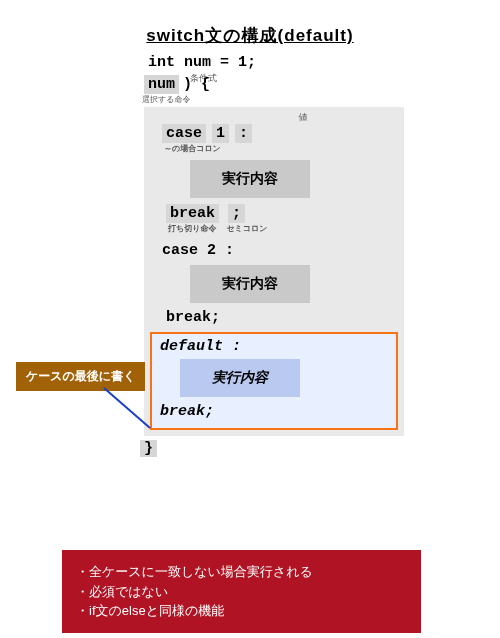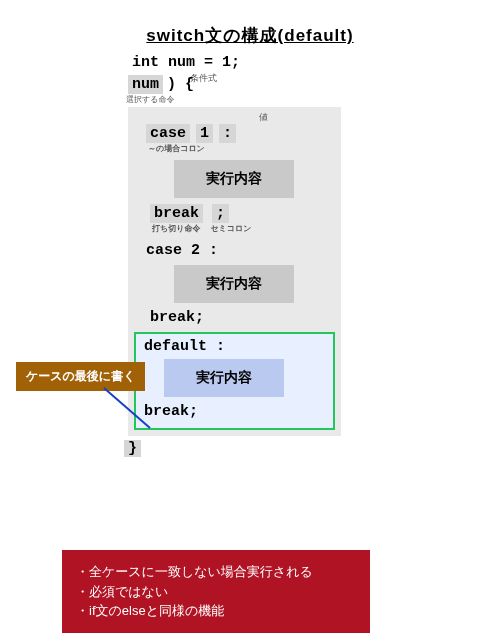--- a/index.html
+++ b/index.html
@@ -14,23 +14,23 @@
   .title {
     text-align: center;
     font-size: 17px;
     font-weight: bold;
     text-decoration: underline;
     padding-top: 24px;
     letter-spacing: 1px;
   }
   .code-area {
     position: absolute;
-    left: 128px;
+    left: 144px;
     top: 54px;
-    width: 213px;
+    width: 260px;
     font-family: "Courier New", monospace;
     font-size: 15px;
     font-weight: bold;
     color: #000;
   }
   .line-decl { margin-bottom: 4px; padding-left: 4px; }
   .anno {
     font-size: 9px;
     font-weight: normal;
     color: #555;
@@ -75,24 +75,25 @@
     font-weight:bold;
     font-size:14px;
     text-align:center;
     padding:10px 0;
     width: 120px;
     margin: 6px 0 6px 40px;
   }
   .break-row { margin-left: 16px; }
   .break-sub { font-size:8px; color:#555; margin-left:18px; display:flex; gap:10px; }
   .default-block {
-    border: 2px solid #22c55e;
+    border: 2px solid #f97316;
     background: #e8f0ff;
     padding: 4px 8px 8px 8px;
     margin-top: 6px;
+    font-style: italic;
   }
   .default-sub { font-size:8px; color:#555; margin-left:2px; }
   .exec-box-blue {
     background:#b9c9f0;
     font-family:"Hiragino Kaku Gothic ProN",sans-serif;
     font-weight:bold; font-size:14px;
     text-align:center;
     padding:10px 0;
     width: 120px;
     margin: 4px 0 6px 20px;
@@ -118,21 +119,21 @@
   .callout-line {
     position:absolute;
     stroke:#1840c8;
     stroke-width:2;
     fill:none;
   }
   .red-box {
     position:absolute;
     left: 62px;
     top: 550px;
-    width: 308px;
+    width: 359px;
     background:#b01324;
     color:#fff;
     font-size: 13px;
     padding: 12px 14px;
     line-height: 1.5;
   }
   .red-box div::before { content:"・"; }
 </style>
 </head>
 <body>

